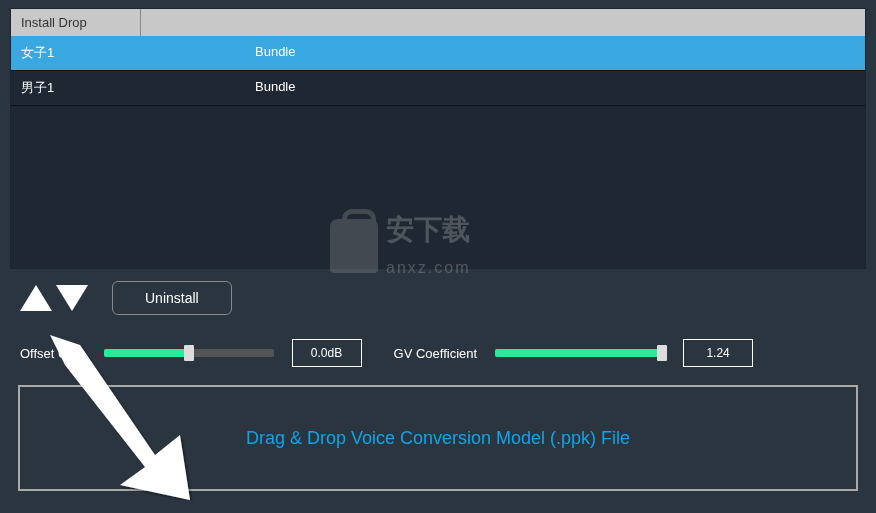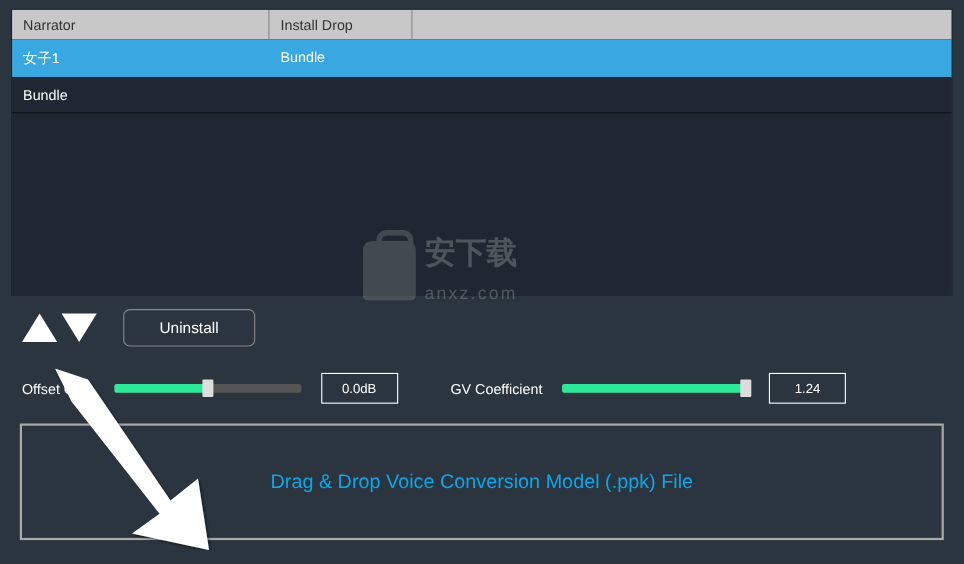--- a/index.html
+++ b/index.html
@@ -133,21 +133,21 @@
     .slider2 .slider-thumb { left: 98%; }
     .value-box {
       border: 1px solid #fff;
       padding: 6px 0;
       font-size: 12px;
       text-align: center;
       min-width: 70px;
       color: #fff;
     }
     .gv-label {
-      margin-left: 30px;
+      margin-left: 14px;
     }
     .drop-zone {
       margin: 4px 18px 0 18px;
       border: 2px solid #aaa;
       height: 106px;
       display: flex;
       align-items: center;
       justify-content: center;
       font-size: 18px;
       color: #0ea5e9;
@@ -202,30 +202,30 @@
       color: #aaa;
       letter-spacing: 2px;
       margin-top: 13px;
     }
   </style>
 </head>
 <body>
 
 <div class="table-container">
   <div class="table-header">
-    <div class="col col-narrator">Narrator</div>
     <div class="col col-type">Install Drop</div>
     <div class="col col-rest"></div>
   </div>
   <div class="table-body">
     <div class="table-row selected">
       <div class="col col-narrator">女子1</div>
       <div class="col col-type">Bundle</div>
     </div>
     <div class="table-row">
+      <div class="col col-narrator">男子1</div>
       <div class="col col-type">Bundle</div>
     </div>
   </div>
 </div>
 
 <div class="controls-row">
   <div class="arrow-up"></div>
   <div class="arrow-down"></div>
   <button class="uninstall-btn">Uninstall</button>
 </div>

